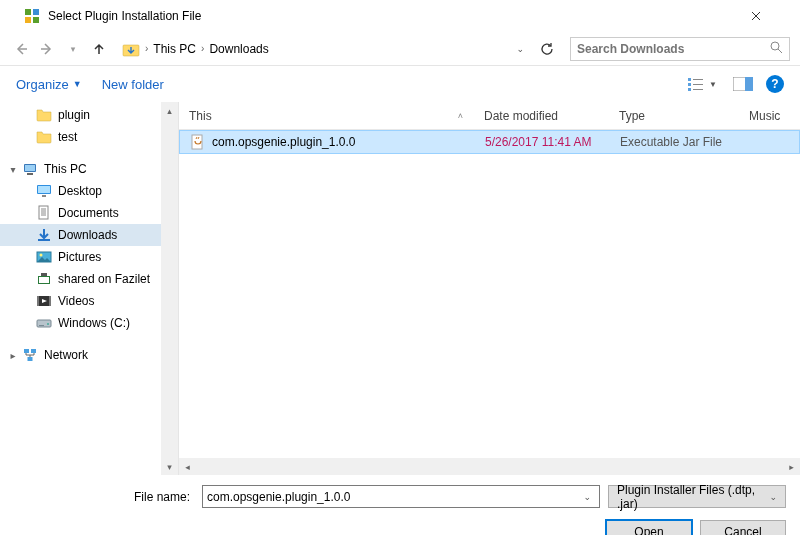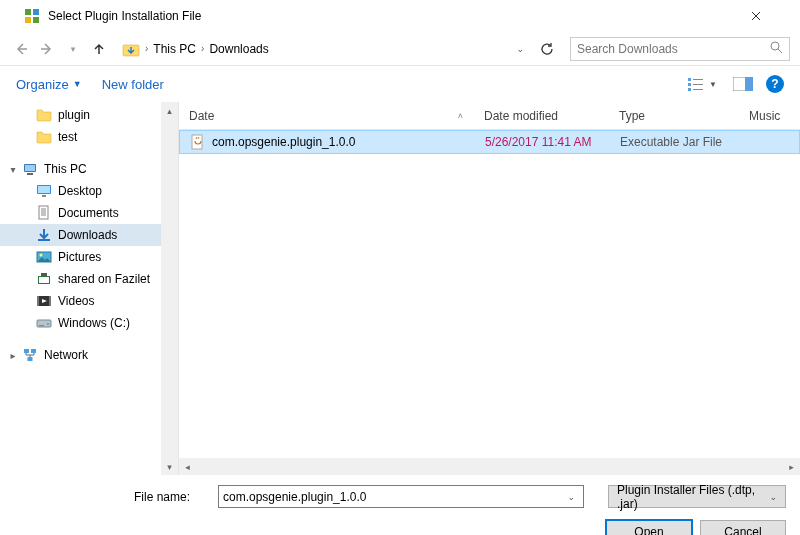--- a/index.html
+++ b/index.html
@@ -12,21 +12,21 @@
 .navbar { height: 34px; display: flex; align-items: center; padding: 0 10px; gap: 4px; border-bottom: 1px solid #e5e5e5; }
 .navbtn { width: 22px; height: 22px; display: flex; align-items: center; justify-content: center; color: #9a9a9a; }
 .navbtn.active { color: #333; }
 .breadcrumb { display: flex; align-items: center; gap: 2px; flex: 1; height: 24px; padding: 0 4px; margin: 0 4px; }
 .bc-icon { width: 18px; height: 18px; }
 .bc-sep { color: #666; padding: 0 3px; font-size: 10px; }
 .bc-text { color: #000; }
 .bc-drop { margin-left: auto; color: #555; display:flex; align-items:center; gap:6px;}
 .refresh { width: 22px; height: 22px; display:flex; align-items:center; justify-content:center; color:#333; }
 .searchbox { width: 220px; height: 24px; border: 1px solid #ccc; display: flex; align-items: center; padding: 0 6px; margin-left: 8px; }
-.searchbox input { border: none; outline: none; flex: 1; font-size: 12px; color: #404040; background: transparent; }
+.searchbox input { border: none; outline: none; flex: 1; font-size: 12px; color: #404040; background: transparent; font-weight: bold; }
 .searchbox .sicon { color: #888; }
 
 .toolbar { height: 36px; display: flex; align-items: center; padding: 0 16px; gap: 20px; }
 .tb-link { color: #1a66c7; font-size: 13px; display: flex; align-items: center; gap: 4px; }
 .tb-link .drop { font-size: 9px; }
 .tb-right { margin-left: auto; display: flex; align-items: center; gap: 10px; }
 .viewbtn { height: 22px; display: flex; align-items: center; justify-content: center; border: 1px solid transparent; padding: 0 2px; }
 .viewbtn .drop { font-size: 8px; margin-left: 2px; color: #555; }
 .helpbtn { width: 18px; height: 18px; border-radius: 50%; background: #0078d7; color: #fff; display: flex; align-items: center; justify-content: center; font-size: 12px; font-weight: bold; }
 
@@ -59,21 +59,21 @@
 .cell.date { width: 135px; color: #be185d; }
 .cell.type { width: 130px; color: #555; }
 .cell.size { flex: 1; color: #555; }
 .file-icon { width: 16px; height: 16px; }
 
 .hscroll { height: 17px; background: #f0f0f0; display: flex; align-items: center; }
 .hscroll .arrow { width: 17px; height: 17px; display:flex; align-items:center; justify-content:center; color:#666; font-size:9px; }
 .hscroll .track { flex: 1; height: 100%; position: relative; }
 
 .footer { padding: 10px 14px 14px 14px; }
-.fn-row { display: flex; align-items: center; gap: 24px; margin-bottom: 12px; }
+.fn-row { display: flex; align-items: center; gap: 8px; margin-bottom: 12px; }
 .fn-label { width: 180px; text-align: right; padding-right: 4px; }
 .fn-input { flex: 1; height: 23px; border: 1px solid #7a7a7a; display: flex; align-items: center; padding: 0 4px; background: #fff; }
 .fn-input input { border: none; outline: none; flex: 1; font-size: 12px; }
 .fn-input .drop { color: #555; font-size: 9px; padding: 0 4px; }
 .filter { width: 178px; height: 23px; border: 1px solid #adadad; background: #e1e1e1; display: flex; align-items: center; padding: 0 8px; font-size: 12px; }
 .filter .drop { margin-left: auto; font-size: 9px; color: #555; }
 .btn-row { display: flex; justify-content: flex-end; gap: 8px; }
 .btn { width: 86px; height: 24px; border: 1px solid #adadad; background: #e1e1e1; display: flex; align-items: center; justify-content: center; font-size: 12px; }
 .btn.primary { border: 1px solid #0078d7; outline: 1px solid #0078d7; }
 
@@ -298,21 +298,21 @@
     <div class="tree-scroll">
       <div class="arrow">▴</div>
       <div class="track"></div>
       <div class="arrow">▾</div>
     </div>
   </div>
 
   <div class="filearea">
     <div class="colheaders">
       <div class="col name">
-          <span>Date</span>
+          <span>This</span>
           <span class="sorticon">˄</span>
         </div>
       <div class="col date">
           <span>Date modified</span>
         </div>
       <div class="col type">
           <span>Type</span>
         </div>
       <div class="col size">
           <span>Music</span>

